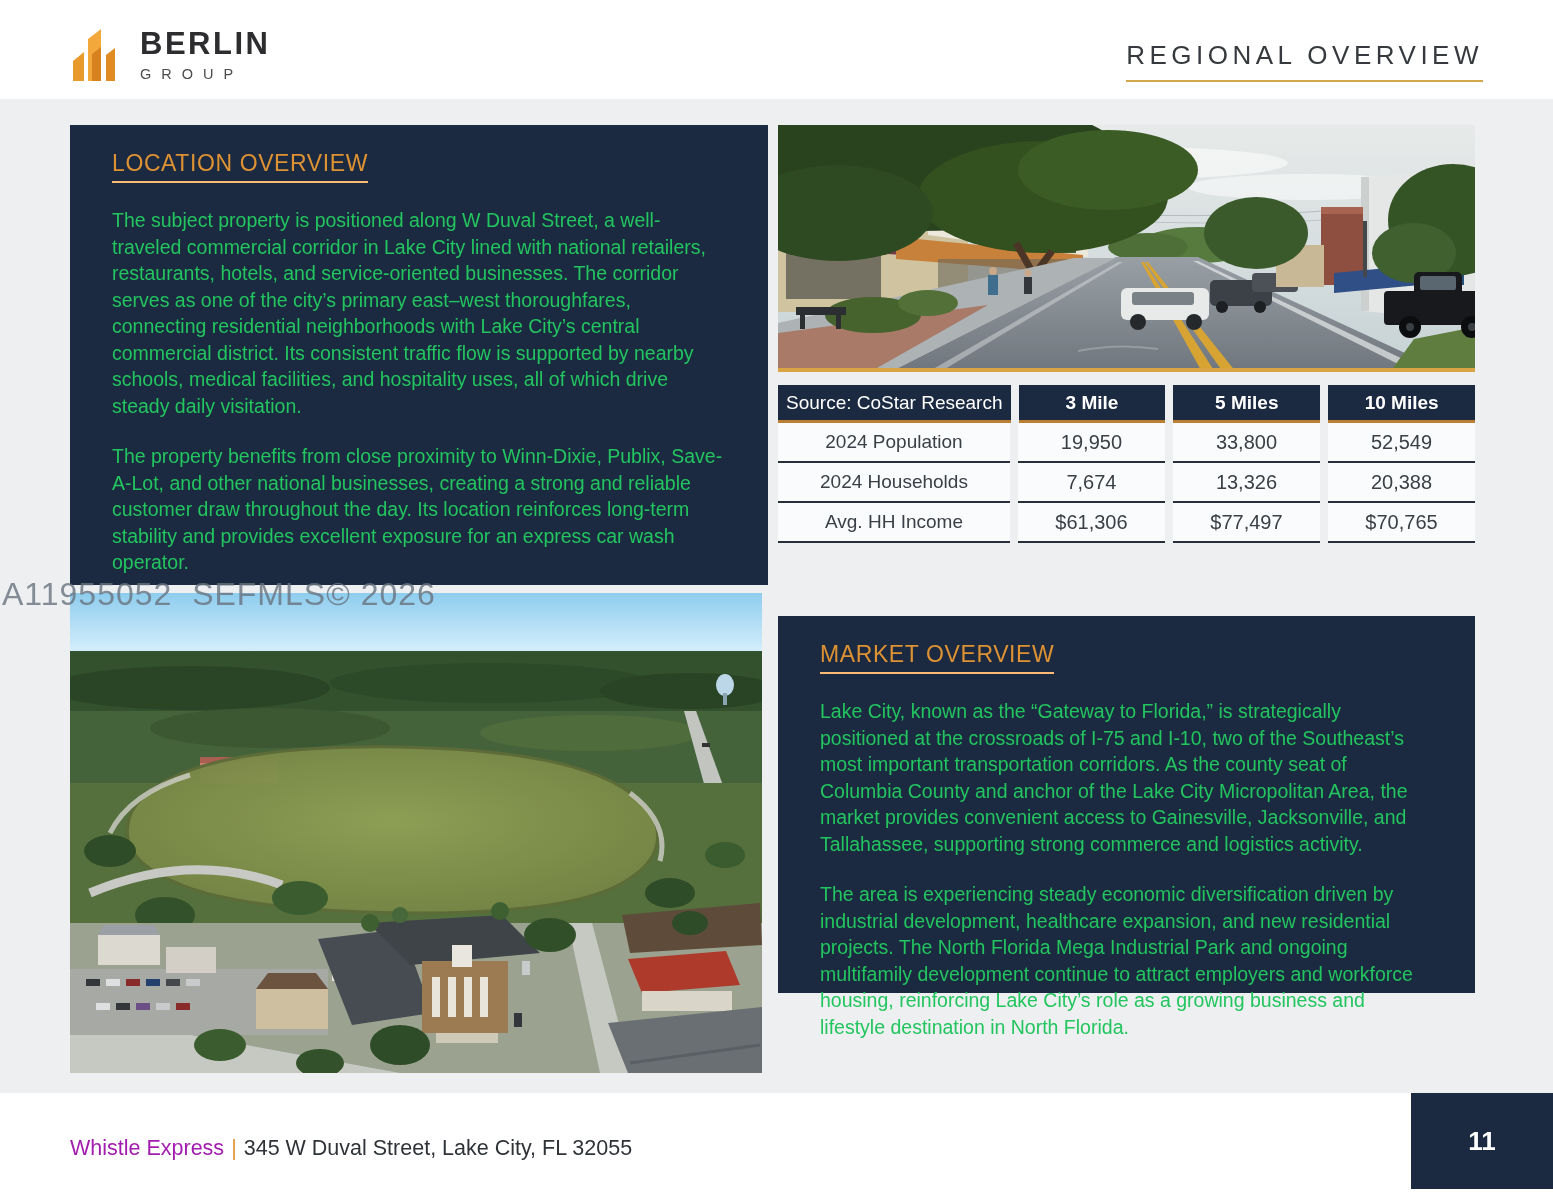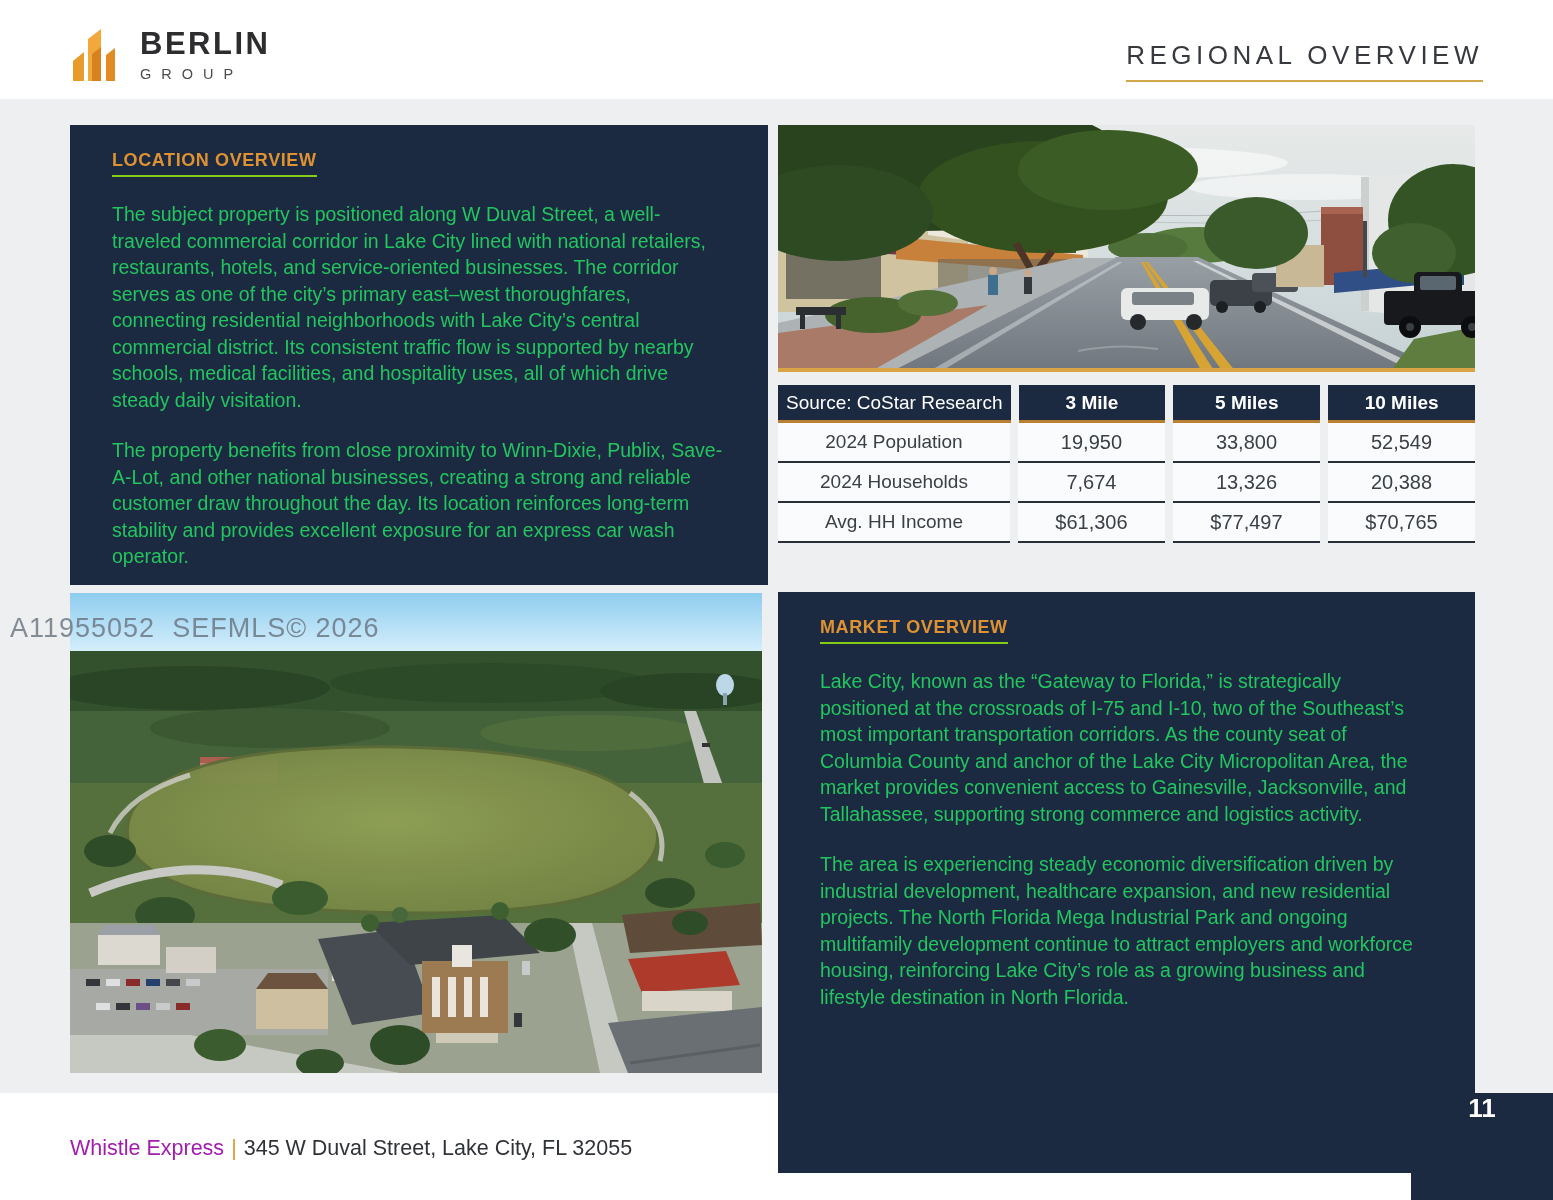--- a/index.html
+++ b/index.html
@@ -14,49 +14,49 @@
   
   .header { position: absolute; left: 0; top: 0; width: 1553px; height: 99px; background: #ffffff; }
   .brand { position: absolute; left: 68px; top: 24px; display: flex; align-items: center; gap: 16px; }
   .brand-text .brand-name { font-size: 31px; font-weight: 800; letter-spacing: 2.5px; color: #2d2d2f; line-height: 1.05; }
   .brand-text .brand-sub { font-size: 14.5px; letter-spacing: 10px; color: #4c4c4e; margin-top: 5px; }
   .page-title { position: absolute; right: 70px; top: 40px; font-size: 26px; letter-spacing: 4.5px; color: #36393e; border-bottom: 2px solid #d2a64b; padding-bottom: 9px; }
 
   
   .panel { position: absolute; background: #1b2a41; color: #f3f5f7; }
   .panel-loc { left: 70px; top: 125px; width: 698px; height: 460px; }
-  .panel-mkt { left: 778px; top: 592px; width: 697px; height: 581px; }
+  .panel-mkt { left: 778px; top: 616px; width: 697px; height: 377px; }
   .panel-inner { padding: 25px 42px 0 42px; }
-  .panel h2 { display: inline-block; font-size: 18px; font-weight: 700; letter-spacing: 0.6px; color: #df9232; border-bottom: 2px solid #84cc16; padding-bottom: 4px; }
+  .panel h2 { display: inline-block; font-size: 23px; font-weight: 400; letter-spacing: 0.6px; color: #df9232; border-bottom: 2px solid #fdba74; padding-bottom: 4px; }
   .panel p { margin-top: 24px; font-size: 19.5px; line-height: 1.36; color: #22c55e; font-weight: 400; }
 
   
   .photo { position: absolute; overflow: hidden; }
   .photo-street { left: 778px; top: 125px; width: 697px; height: 247px; }
   .photo-aerial { left: 70px; top: 593px; width: 692px; height: 480px; }
   .photo svg { display: block; width: 100%; height: 100%; }
 
   
   .demo-table { position: absolute; left: 778px; top: 385px; width: 697px; }
   .t-row { display: flex; gap: 8px; }
   .t-cell { background: #fafbfc; display: flex; align-items: center; justify-content: center; border-bottom: 2px solid #272f3b; height: 40px; color: #3a4046; }
   .t-cell.label { width: 265px; font-size: 19px; }
   .t-cell.value { width: 168px; font-size: 20px; }
   .t-head .t-cell { background: #1b2a41; color: #ffffff; height: 38px; border-bottom: 3px solid #b97f33; }
   .t-head .t-cell.label { justify-content: flex-start; padding-left: 8px; font-size: 19px; }
   .t-head .t-cell.value { font-weight: 700; font-size: 19px; }
 
   
-  .watermark { position: absolute; left: 10px; top: 576px; z-index: 6; font-size: 27px; letter-spacing: 1px; color: rgba(104,114,126,0.8); white-space: pre; margin-top: 37px; }
+  .watermark { position: absolute; left: 2px; top: 576px; z-index: 6; font-size: 32px; letter-spacing: 1px; color: rgba(104,114,126,0.8); white-space: pre; }
 
   
   .footer-line { position: absolute; left: 70px; top: 1136px; font-size: 21.5px; color: #2f3338; }
   .footer-line .prop { font-weight: 400; color: #a21caf; }
   .footer-line .sep { color: #e0983a; padding: 0 7px; }
-  .page-num-box { position: absolute; left: 1411px; top: 1093px; width: 142px; height: 107px; background: #1b2a41; display: flex; align-items: flex-start; justify-content: center; }
+  .page-num-box { position: absolute; left: 1411px; top: 1093px; width: 142px; height: 96px; background: #1b2a41; display: flex; align-items: center; justify-content: center; }
   .page-num-box span { color: #ffffff; font-size: 26px; font-weight: 700; }
 </style>
 </head>
 <body>
 
 <div id="page">
 
   <div class="content-bg"></div>
 
   <div class="header">

